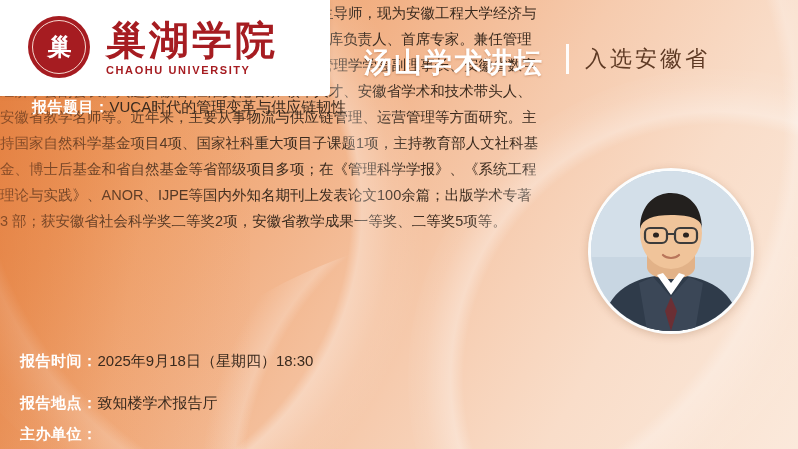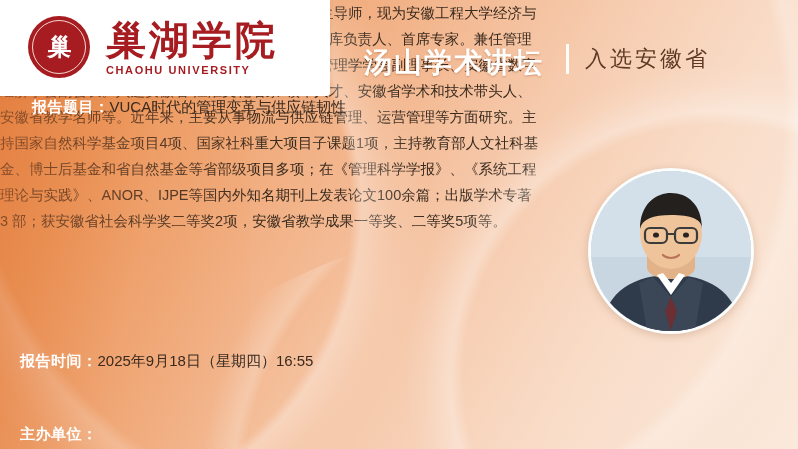--- a/index.html
+++ b/index.html
@@ -237,23 +237,27 @@
   </div>
 
   <div class="bio-row">
     <span class="bio-label">专家简介：</span>
     <span class="bio-name">龚本刚</span>
     <span class="bio-text">管理学博士，二级教授，博士生导师，现为安徽工程大学经济与管理学院院长、“安徽汽车产业研究院”省重点培育智库负责人、首席专家。兼任管理科学与工程学会理事、中国物流学会理事、安徽省管理学学会副理事长、安徽省数字经济学会副会长。入选安徽省“江淮文化名家”领军人才、安徽省学术和技术带头人、安徽省教学名师等。近年来，主要从事物流与供应链管理、运营管理等方面研究。主持国家自然科学基金项目4项、国家社科重大项目子课题1项，主持教育部人文社科基金、博士后基金和省自然基金等省部级项目多项；在《管理科学学报》、《系统工程理论与实践》、ANOR、IJPE等国内外知名期刊上发表论文100余篇；出版学术专著 3 部；获安徽省社会科学奖二等奖2项，安徽省教学成果一等奖、二等奖5项等。</span>
   </div>
 
   <div class="row time-row">
     <span class="label">报告时间：</span>
-    <span class="value-dark">2025年9月18日（星期四）16:55</span>
-  </div>
-
+    <span class="value-dark">2025年9月18日（星期四）18:30</span>
+  </div>
+
+  <div class="row place-row">
+    <span class="label">报告地点：</span>
+    <span class="value-dark">致知楼学术报告厅</span>
+  </div>
 
   <div class="row org-row">
     <span class="label">主办单位：</span>
   </div>
 
   <div class="photo">
     <svg width="160" height="160" viewBox="0 0 160 160">
       <rect x="0" y="0" width="160" height="160" fill="#c8d6e2"></rect>
       <rect x="0" y="0" width="160" height="86" fill="#d3dfe9"></rect>
       <path d="M10 160 C14 118 46 104 80 104 C114 104 146 118 150 160 Z" fill="#2f3b4a"></path>

